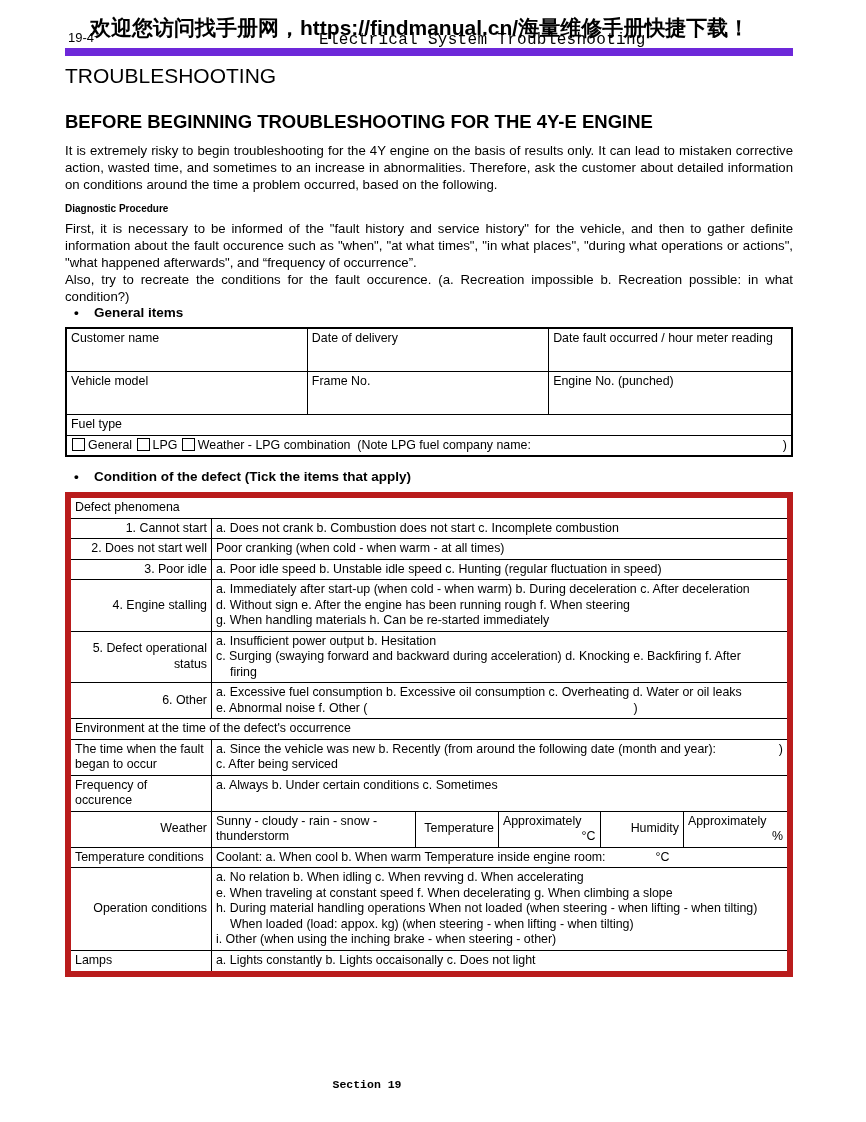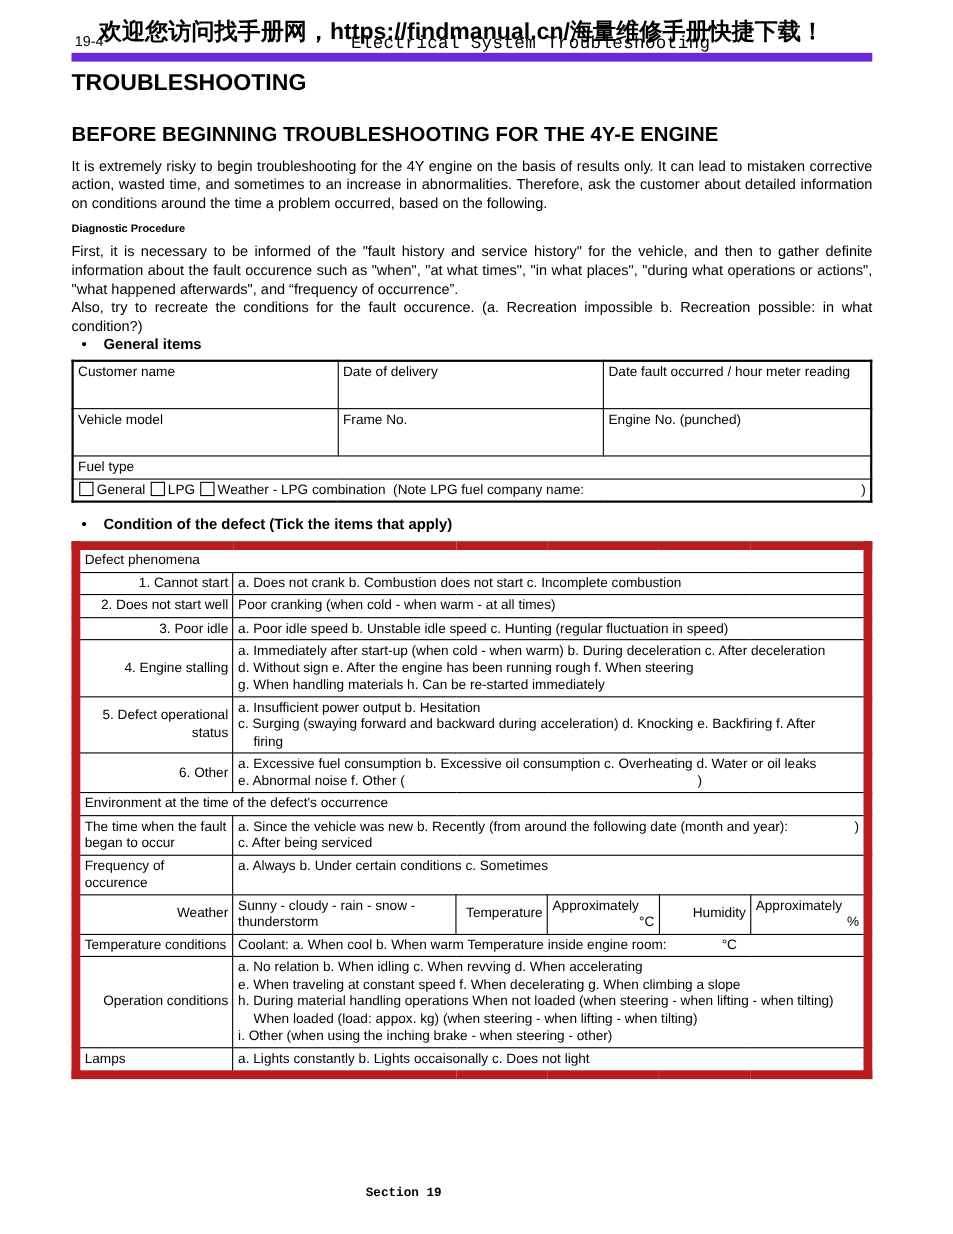--- a/index.html
+++ b/index.html
@@ -2,35 +2,35 @@
 <html><head>
 <meta charset="utf-8">
 <style>
   html, body { margin: 0; padding: 0; background: #ffffff; }
   body { width: 866px; height: 1122px; position: relative; overflow: hidden;
          font-family: "Liberation Sans", sans-serif; color: #000; }
   .hdr { position: absolute; left: 65px; top: 14px; width: 728px; height: 34px; border-bottom: 8px solid #6d28d9; }
   .hdr .pnum { position: absolute; left: 3px; top: 16px; font-size: 13px; }
   .hdr .htitle { position: absolute; left: 254px; top: 17px; font-family: "Liberation Mono", monospace; font-size: 16px; letter-spacing: 0.3px; }
   .hdr .wm { position: absolute; left: 25px; top: 0px; font-size: 21px; font-weight: bold; white-space: nowrap; letter-spacing: 0px; }
-  h1 { position: absolute; left: 65px; top: 64px; margin: 0; font-size: 21px; font-weight: bold; }
+  h1 { position: absolute; left: 65px; top: 64px; margin: 0; font-size: 21px; font-weight: normal; }
   h2 { position: absolute; left: 65px; top: 111px; margin: 0; font-size: 18.5px; font-weight: bold; }
   .para { position: absolute; left: 65px; width: 728px; font-size: 13.2px; line-height: 17px; text-align: justify; }
   .p1 { top: 142px; }
   .diag-title { position: absolute; left: 65px; top: 203px; font-size: 10px; font-weight: bold; }
   .p2 { top: 220px; }
   .bullet { position: absolute; left: 74px; font-size: 13.5px; font-weight: bold; }
   .bullet .dot { display: inline-block; width: 20px; }
   table { border-collapse: collapse; position: absolute; left: 65px; width: 728px; font-size: 12.4px; }
   td { border: 1px solid #000; vertical-align: top; padding: 2px 4px; line-height: 15.5px; }
   table.gen { top: 327px; border: 2px solid #000; }
   table.gen td.big { height: 38px; }
   table.gen td.fuel { height: 14px; }
   .cb { display: inline-block; width: 11px; height: 11px; border: 1px solid #000; vertical-align: -2px; margin-right: 3px; margin-left: 1px; }
-  table.cond { top: 492px; border: 8px solid #b91c1c; }
+  table.cond { top: 492px; border: 6px solid #b91c1c; }
   table.cond td.lbl { vertical-align: middle; text-align: right; }
   .ind { padding-left: 14px; display: block; }
   .right { float: right; }
   .footer { position: absolute; left: 0; width: 734px; top: 1078px; text-align: center; font-family: "Liberation Mono", monospace; font-size: 11.5px; font-weight: bold; }
 </style>
 </head>
 <body>
 
 <div class="hdr">
   <span class="pnum">19-4</span>

